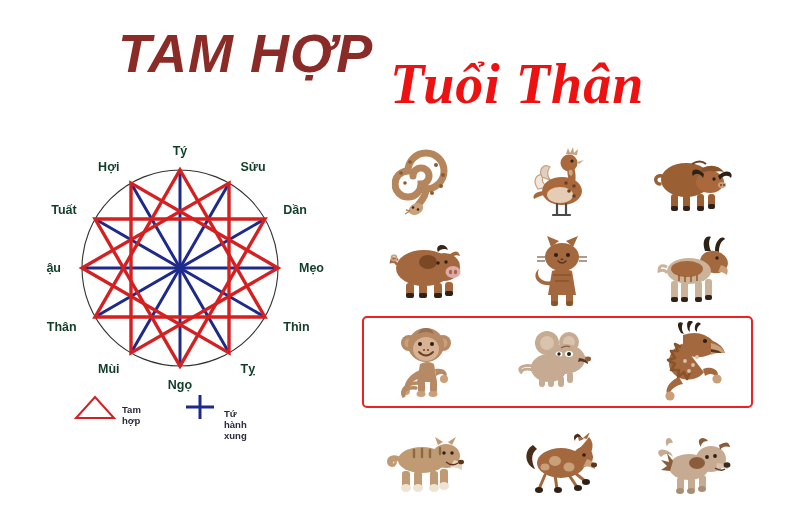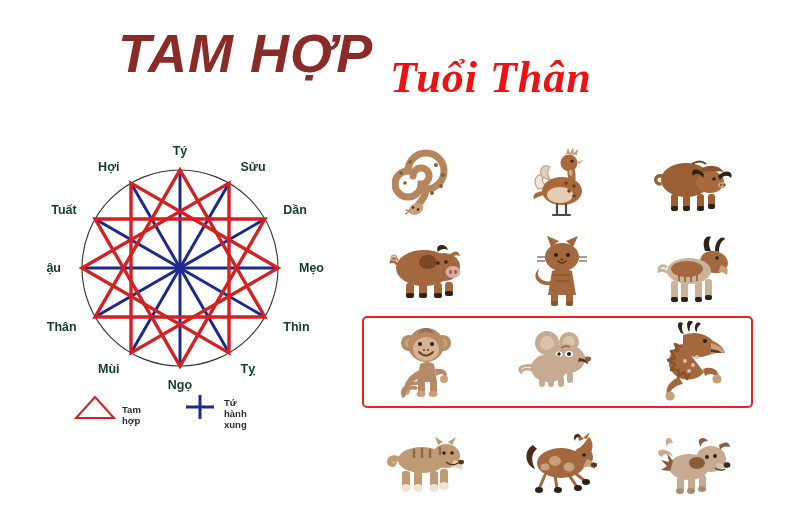--- a/index.html
+++ b/index.html
@@ -20,21 +20,21 @@
     font-style:italic;
     font-weight:700;
     letter-spacing:1px;
     color:#8B2B28;
     font-family:"Liberation Sans", sans-serif;
     white-space:nowrap;
   }
   .title-accent{
     position:absolute;
     left:390px; top:52px;
-    font-size:44px;
+    font-size:56px;
     font-style:italic;
     font-weight:700;
     color:#EE1111;
     font-family:"Liberation Serif", serif;
     white-space:nowrap;
     letter-spacing:1px;
   }
 
   
   .wheel-wrap{position:absolute;left:46px;top:126px;width:290px;height:270px;text-align:center;}
@@ -53,21 +53,21 @@
     font-family:"Liberation Sans", sans-serif;
     font-size:9.5px;
     font-weight:600;
     color:#2a2a3a;
     line-height:11px;
     white-space:pre-line;
   }
   #legend-tamhop{left:0px;top:4px;}
   #legend-tamhop .legend-text{position:absolute;left:50px;top:12px;}
   #legend-xung{left:110px;top:4px;}
-  #legend-xung .legend-text{position:absolute;left:42px;top:5px;}
+  #legend-xung .legend-text{position:absolute;left:42px;top:16px;}
 
   
   .grid{position:absolute;left:360px;top:142px;width:400px;height:372px;}
   .grid-row{position:absolute;left:0;width:400px;height:86px;display:flex;}
   .grid-cell{flex:1;display:flex;align-items:center;justify-content:center;}
   #row-1{top:0px;}
   #row-2{top:88px;}
   #row-3{top:176px;}
   #row-4{top:282px;}
   .highlight-box{

